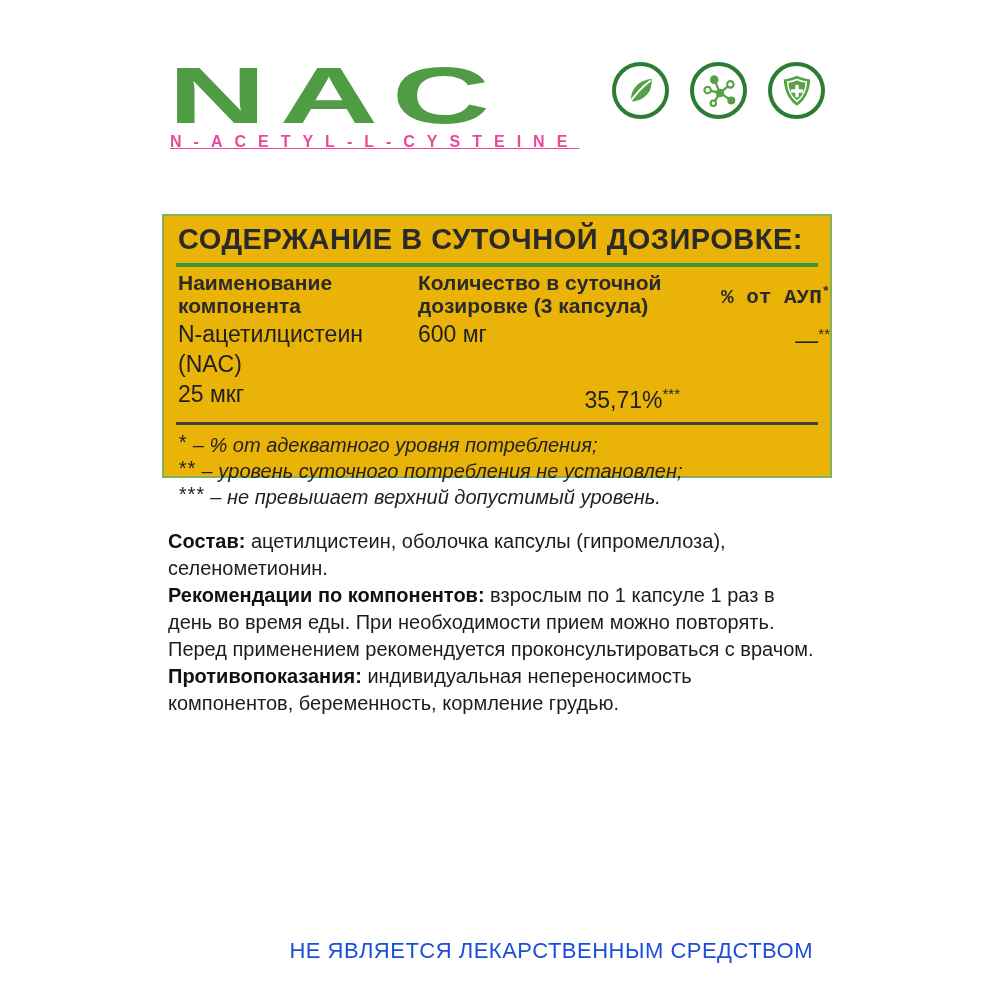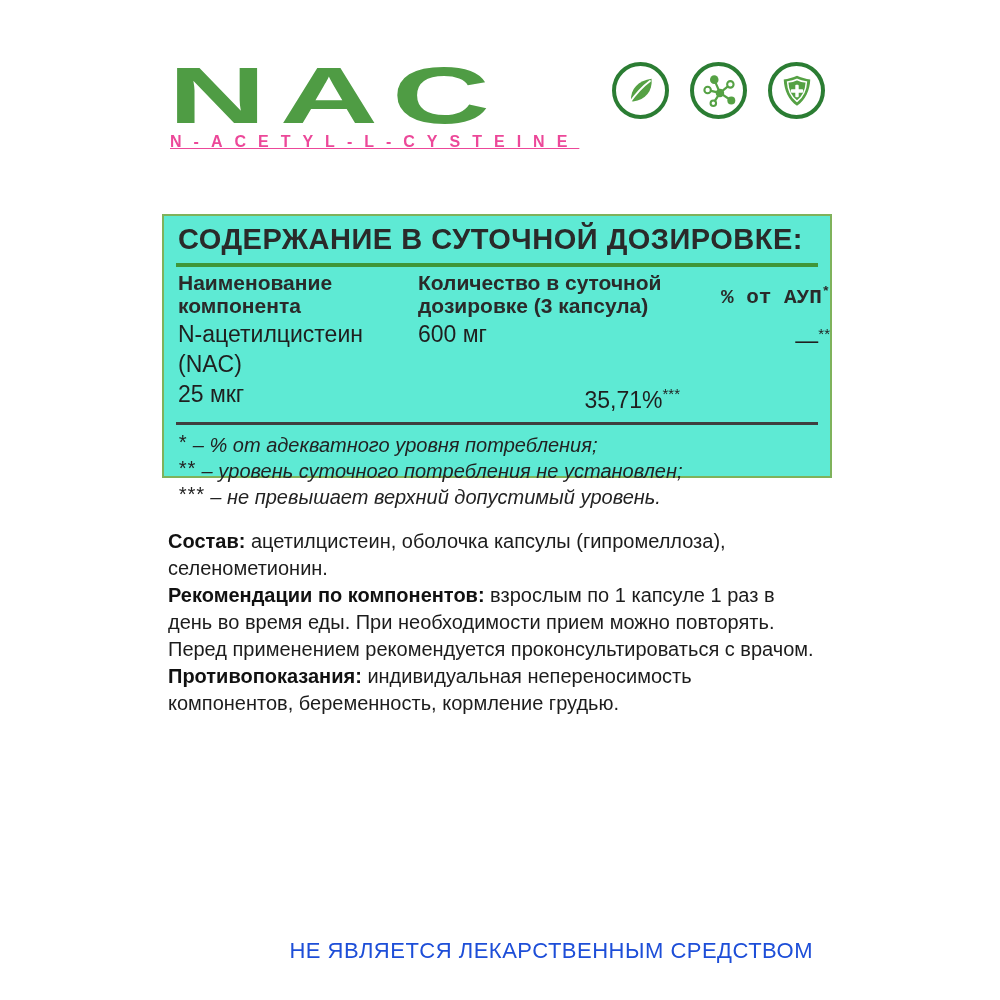--- a/index.html
+++ b/index.html
@@ -23,21 +23,21 @@
   .badges { position:absolute; left:612px; top:62px; display:flex; gap:21px; }
   .badge {
     box-sizing:border-box; width:57px; height:57px; border:4px solid #2b7d33;
     border-radius:50%; background:#fff; display:flex; align-items:center; justify-content:center;
   }
   .badge svg { width:36px; height:36px; display:block; }
 
   
   .dosage-box {
     position:absolute; left:162px; top:214px; width:666px; height:260px;
-    border:2px solid #7fb25b; background:#5eead4;
+    border:2px solid #7fb25b; background:#eab308;
   }
   .dosage-title {
     margin:7px 14px 0; font-size:29px; line-height:33px; font-weight:700;
     letter-spacing:0.5px; color:#2a2a2a; white-space:nowrap;
   }
   .rule-green { height:4px; background:#3f9639; margin:7px 12px 0; }
   .rule-dark  { height:3px; background:#3f3f3f; margin:7px 12px 0; }
 
   .tbl-head, .tbl-row { display:grid; grid-template-columns:240px 262px 1fr; padding:0 0 0 14px; }
   .tbl-head { margin-top:4px; font-size:21px; font-weight:700; line-height:23px; color:#2a2a2a; }

